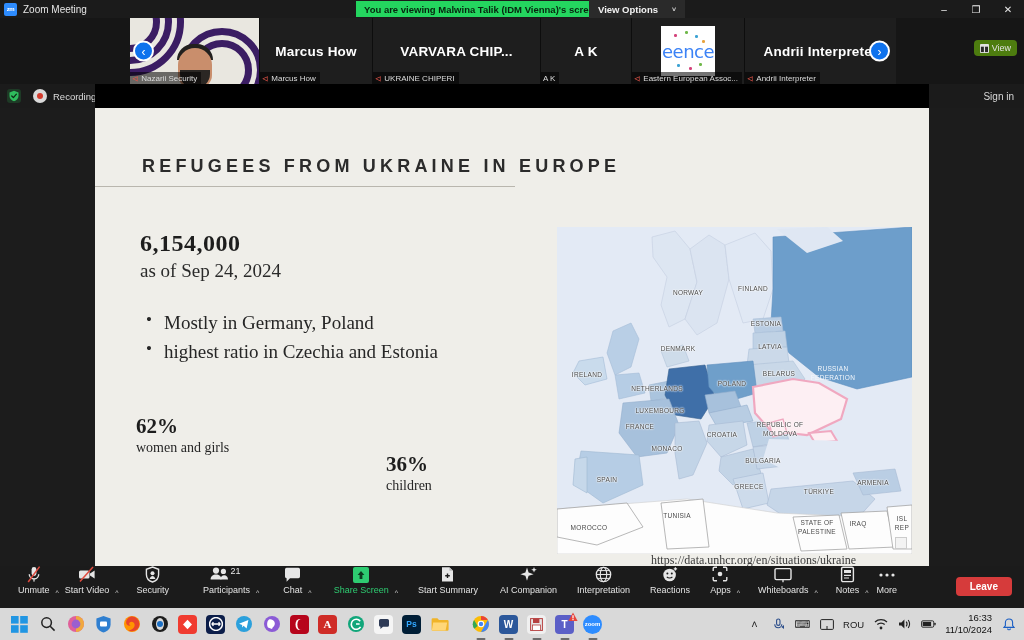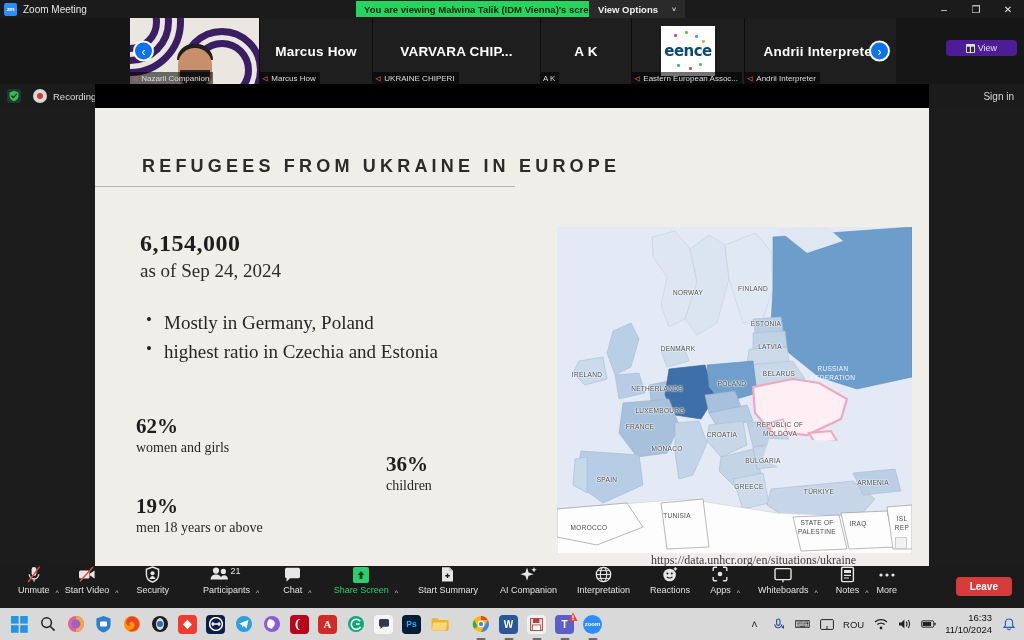--- a/index.html
+++ b/index.html
@@ -63,32 +63,32 @@
   .head{
     position:absolute;left:50%;top:30px;transform:translateX(-50%);
     width:34px;height:40px;border-radius:17px 17px 13px 13px;background:#c98e6c;
   }
   .hair{position:absolute;left:50%;top:26px;transform:translateX(-50%);width:36px;height:16px;border-radius:18px 18px 0 0;background:#22201e;}
   .beard{position:absolute;left:50%;top:52px;transform:translateX(-50%);width:30px;height:18px;border-radius:0 0 14px 14px;background:#2b2724;}
   .logo-tile{
     width:54px;height:50px;background:#fff;display:flex;align-items:center;
     justify-content:center;position:relative;
   }
-  .eence{color:#0c4a6e;font-size:15px;font-weight:bold;letter-spacing:-.5px;font-family:"DejaVu Sans",sans-serif;}
+  .eence{color:#3b82f6;font-size:18px;font-weight:normal;letter-spacing:-.5px;font-family:"DejaVu Sans",sans-serif;}
   .dot{position:absolute;width:2.5px;height:2.5px;border-radius:50%;}
   .navbtn{
     position:absolute;top:50%;transform:translateY(-50%);
     width:21px;height:21px;border-radius:50%;background:#0e72ed;color:#fff;
     display:flex;align-items:center;justify-content:center;font-size:12px;
     border:2px solid #fff;
   }
   #nav-prev{left:133px;} #nav-next{left:869px;}
   .view-btn{
-    position:absolute;right:7px;top:22px;height:16px;background:#4c1d95;border-radius:4px;
-    display:flex;align-items:center;gap:3px;padding:0 20px;color:#e2e2e2;font-size:9px;
+    position:absolute;right:7px;top:22px;height:16px;background:#4d7c0f;border-radius:4px;
+    display:flex;align-items:center;gap:3px;padding:0 6px;color:#e2e2e2;font-size:9px;
   }
 
   
   .recbar{position:absolute;top:84px;left:0;width:1024px;height:24px;background:#1b1b1b;display:flex;align-items:center;}
   .shield{
     margin-left:7px;width:14px;height:14px;border-radius:3px;background:#1e3a26;
     display:flex;align-items:center;justify-content:center;
   }
   .shield svg{width:12px;height:12px;}
   .recgroup{display:flex;align-items:center;gap:6px;margin-left:12px;}
@@ -193,21 +193,21 @@
         <div class="ring" style="left:-42px;top:-38px;width:84px;height:84px;"></div>
         <div class="ring" style="left:-54px;top:-50px;width:108px;height:108px;"></div>
         <div class="ring" style="left:62px;top:22px;width:60px;height:60px;"></div>
         <div class="ring" style="left:50px;top:10px;width:84px;height:84px;"></div>
         <div class="hair"></div>
           <div class="head"></div>
           <div class="beard"></div>
       </div>
       <div class="tile-label">
         <span class="mute-ic">⏿</span>
-        <span>Nazarii  Companion</span>
+        <span>Nazarii  Security</span>
       </div>
     </div>
 
     <div class="tile" style="width:113px">
       <span class="tile-name-big">Marcus How</span>
       <div class="tile-label">
         <span class="mute-ic">⏿</span>
         <span>Marcus How</span>
       </div>
     </div>
@@ -301,24 +301,20 @@
         <li>Mostly in Germany, Poland</li>
         <li>highest ratio in Czechia and Estonia</li>
       </ul>
       <div class="stat" id="stat-women">
         <span class="pct">62%</span>
         <span class="lbl">women and girls</span>
       </div>
       <div class="stat" id="stat-children">
         <span class="pct">36%</span>
         <span class="lbl">children</span>
-      </div>
-      <div class="stat" id="stat-men">
-        <span class="pct">19%</span>
-        <span class="lbl">men 18 years or above</span>
       </div>
     </div>
 
     <div class="mapbox">
       <svg class="mapsvg" viewBox="0 0 355 327" preserveAspectRatio="none">
         <rect x="0" y="0" width="355" height="327" fill="#e3eaf5"></rect>
 
         <path d="M95 10 L118 4 L133 22 L140 55 L128 92 L112 100 L104 78 L110 50 L96 30 Z" fill="#dde6f2" stroke="#c4cfe0" stroke-width=".6"></path>
         <path d="M133 22 L152 8 L168 18 L172 52 L160 96 L140 108 L128 92 L140 55 Z" fill="#dbe4f1" stroke="#c4cfe0" stroke-width=".6"></path>
 

